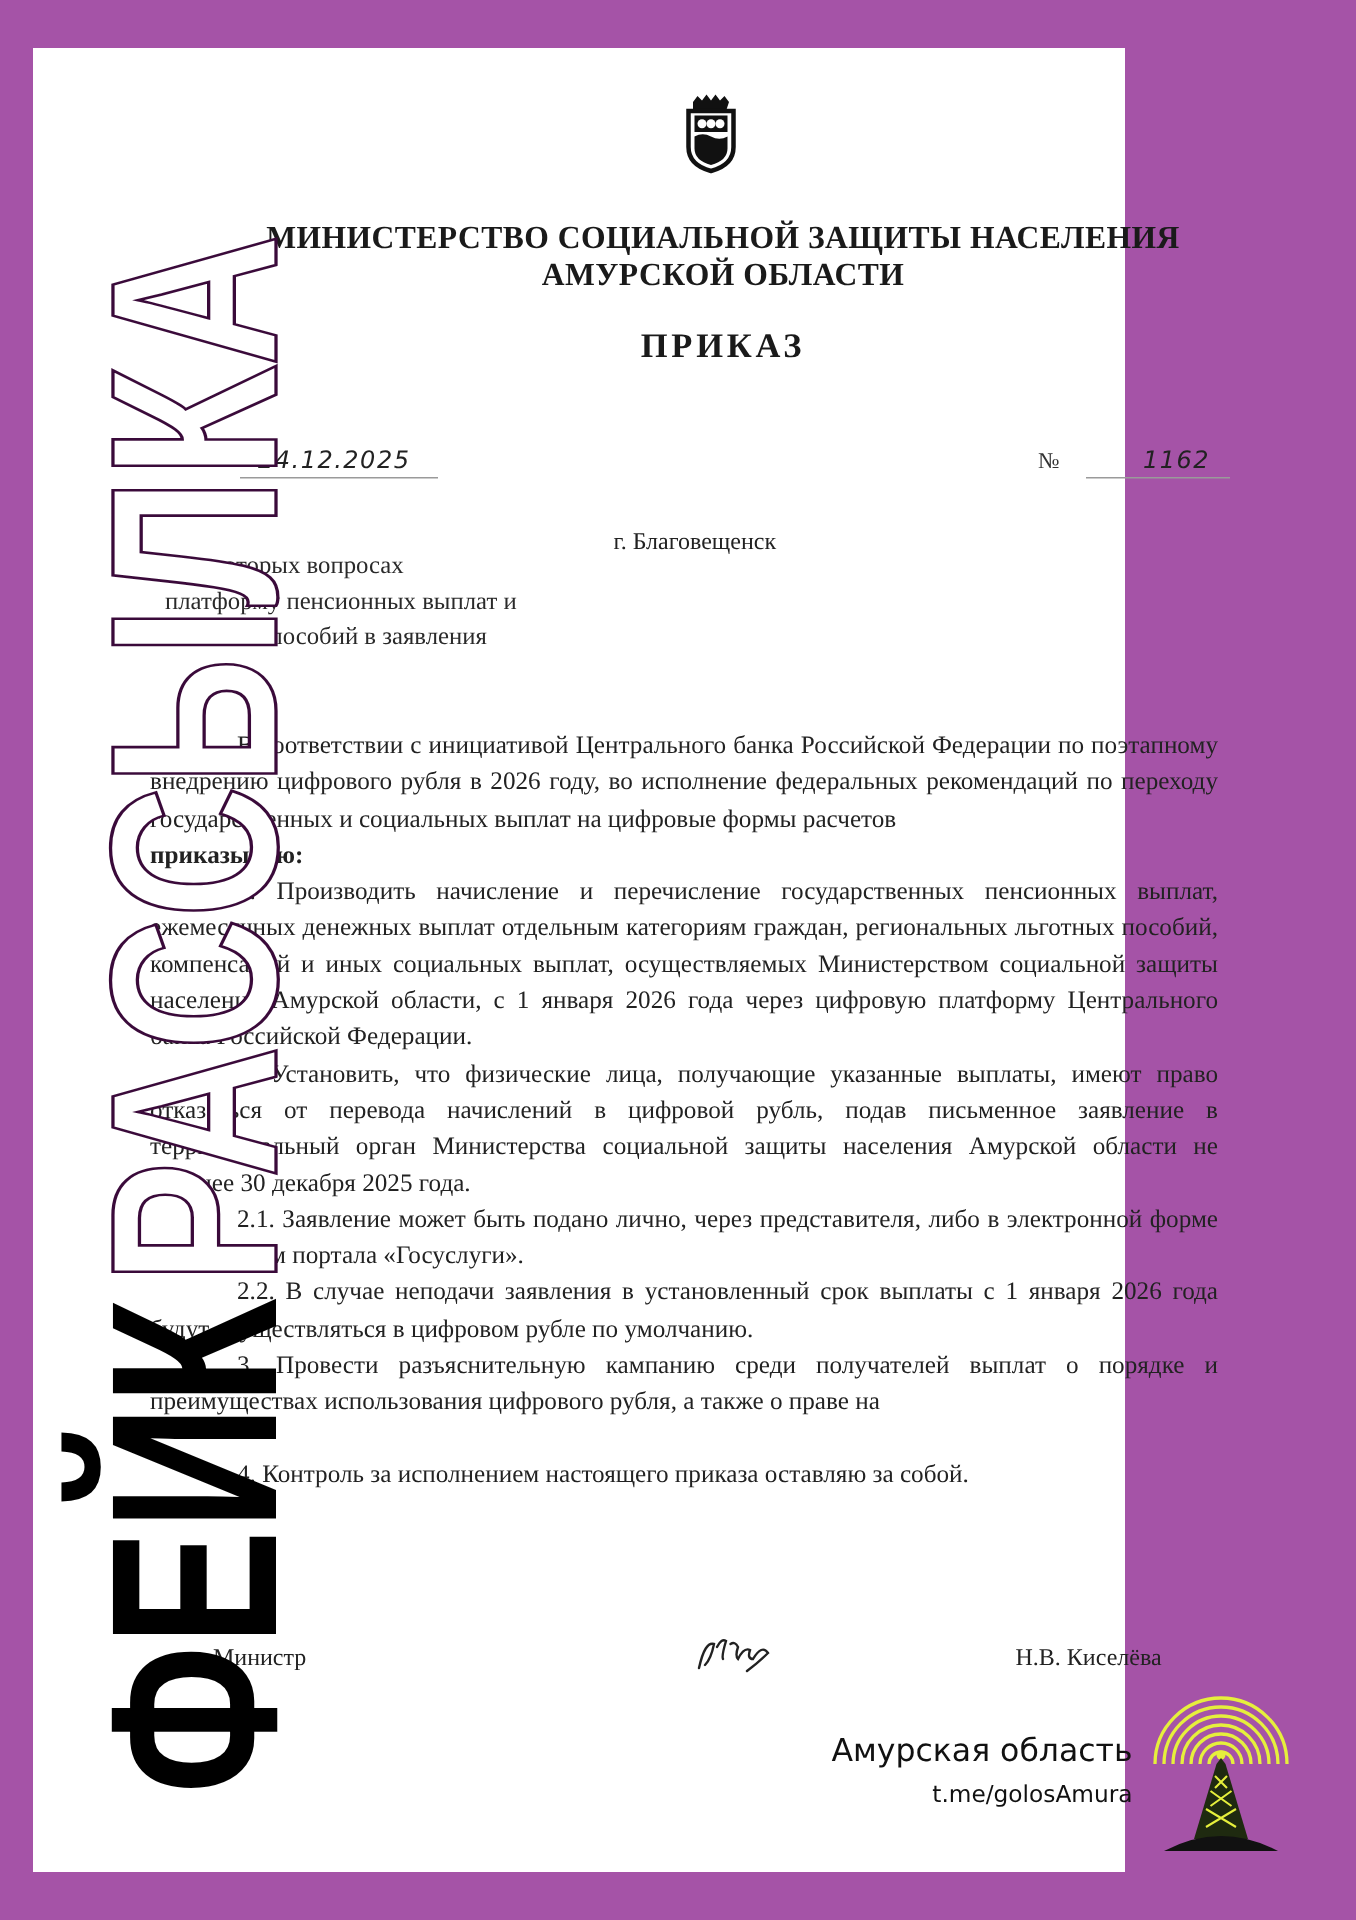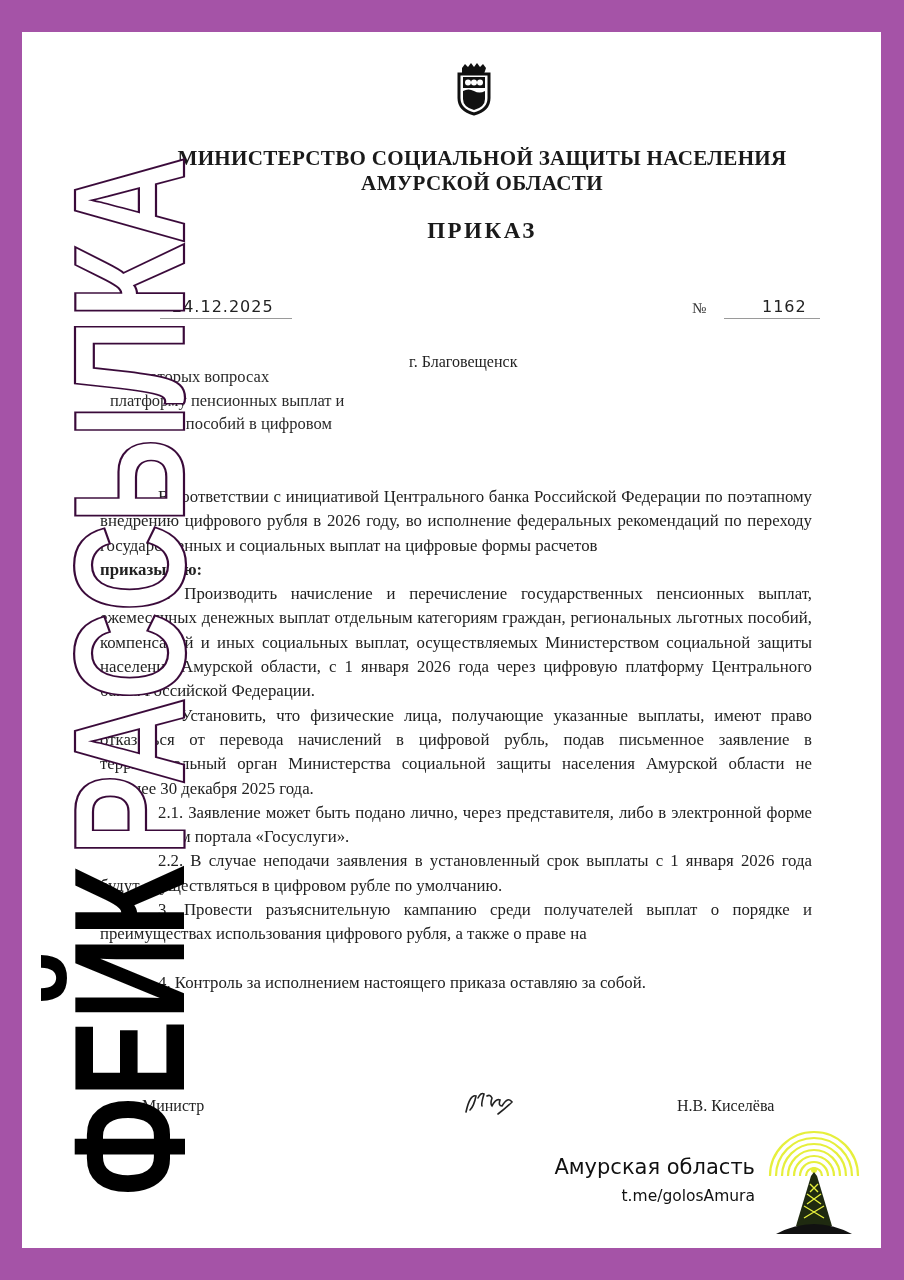--- a/index.html
+++ b/index.html
@@ -6,39 +6,39 @@
     body {
       width: 904px; height: 1280px;
       background: #a553a7;
       position: relative;
       overflow: hidden;
       font-family: "Liberation Serif", "DejaVu Serif", serif;
     }
     .page {
       position: absolute;
       left: 22px; top: 32px;
-      width: 859px; height: 1216px;
+      width: 728px; height: 1216px;
       background: #ffffff;
     }
     .doc { position: absolute; left: 0; top: 0; width: 859px; height: 1216px; color: #1e1e1e; }
     .abs { position: absolute; }
     .crest { left: 432px; top: 30px; width: 40px; height: 54px; }
     .ministry {
       left: 100px; width: 720px; text-align: center;
       font-family: "Liberation Serif", serif; font-weight: bold;
       font-size: 21.5px; letter-spacing: 0.3px; color: #1a1a1a; line-height: 24px;
       transform: scaleX(0.98);
     }
     .prikaz {
       left: 100px; width: 720px; text-align: center;
       font-family: "Liberation Serif", serif; font-weight: bold;
       font-size: 23px; letter-spacing: 2.5px; color: #1a1a1a;
     }
     .hand {
-      font-family: "DejaVu Sans", sans-serif; 
+      font-family: "DejaVu Sans", sans-serif; font-style: italic;
       font-size: 16px; color: #222; letter-spacing: 1px;
     }
     .underline { border-bottom: 1px solid #9a9a9a; height: 0; }
     .city { font-size: 16px; color: #222; }
     .subject { font-size: 16.5px; color: #2a2a2a; line-height: 23.5px; }
     .body-text {
       left: 78px; width: 712px;
       font-size: 16.8px; line-height: 24.3px; color: #222;
       text-align: justify;
     }
@@ -77,21 +77,21 @@
     <div class="abs hand" style="left:150px; top:265px;">24.12.2025</div>
     <div class="abs underline" style="left:138px; top:286px; width:132px;"></div>
     <div class="abs" style="left:670px; top:268px; font-size:15px; color:#333;">№</div>
     <div class="abs hand" style="left:740px; top:265px;">1162</div>
     <div class="abs underline" style="left:702px; top:286px; width:96px;"></div>
     <div class="abs city" style="left:387px; top:289px;margin-top:32px;">г. Благовещенск</div>
 
     <div class="abs subject" style="left:88px; top:333px;">
       <div>О некоторых вопросах</div>
       <div>платформу пенсионных выплат и</div>
-      <div>кампанию пособий в цифровом</div>
+      <div>льготных пособий в заявления</div>
     </div>
 
     <div class="abs body-text" style="top:453px;">
       <p class="indent">В соответствии с инициативой Центрального банка Российской Федерации по поэтапному внедрению цифрового рубля в 2026 году, во исполнение федеральных рекомендаций по переходу государственных и социальных выплат на цифровые формы расчетов</p>
       <p class="bold">приказываю:</p>
       <p class="indent">1. Производить начисление и перечисление государственных пенсионных выплат, ежемесячных денежных выплат отдельным категориям граждан, региональных льготных пособий, компенсаций и иных социальных выплат, осуществляемых Министерством социальной защиты населения Амурской области, с 1 января 2026 года через цифровую платформу Центрального банка Российской Федерации.</p>
       <p class="indent">2. Установить, что физические лица, получающие указанные выплаты, имеют право отказаться от перевода начислений в цифровой рубль, подав письменное заявление в территориальный орган Министерства социальной защиты населения Амурской области не позднее 30 декабря 2025 года.</p>
       <p class="indent">2.1. Заявление может быть подано лично, через представителя, либо в электронной форме посредством портала «Госуслуги».</p>
       <p class="indent">2.2. В случае неподачи заявления в установленный срок выплаты с 1 января 2026 года будут осуществляться в цифровом рубле по умолчанию.</p>
       <p class="indent">3. Провести разъяснительную кампанию среди получателей выплат о порядке и преимуществах использования цифрового рубля, а также о праве на</p>

